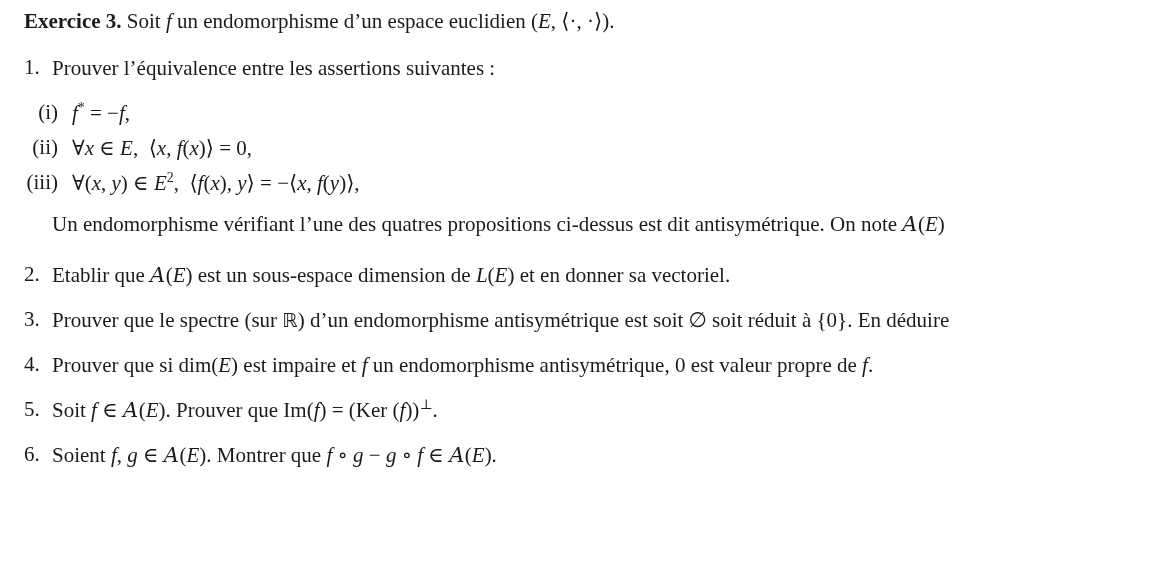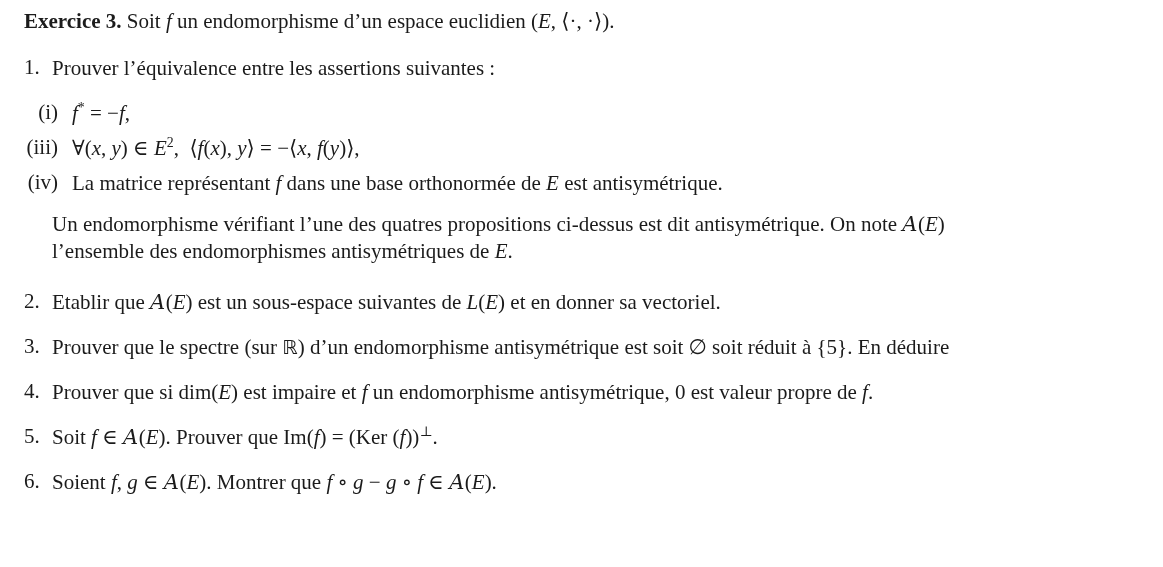--- a/index.html
+++ b/index.html
@@ -49,47 +49,46 @@
           <div class="tline"><span>Prouver l’équivalence entre les assertions suivantes :</span></div>
         </div>
       </div>
       <div class="blk b-sub">
         <span class="lbl lbl-sub">(i)</span>
         <div class="body">
           <div class="tline"><span class="it">f</span><span class="sup">*</span><span>&nbsp;= −</span><span class="it">f</span><span>,</span></div>
         </div>
       </div>
       <div class="blk b-sub">
+        <span class="lbl lbl-sub">(ii)</span>
+        <div class="body">
+          <div class="tline"><span>∀</span><span class="it">x</span><span> ∈ </span><span class="it">E</span><span>,&nbsp; ⟨</span><span class="it">x</span><span>, </span><span class="it">f</span><span>(</span><span class="it">x</span><span>)⟩ = 0,</span></div>
+        </div>
+      </div>
+      <div class="blk b-sub">
         <span class="lbl lbl-sub">(iii)</span>
         <div class="body">
           <div class="tline"><span>∀(</span><span class="it">x</span><span>, </span><span class="it">y</span><span>) ∈ </span><span class="it">E</span><span class="sup">2</span><span>,&nbsp; ⟨</span><span class="it">f</span><span>(</span><span class="it">x</span><span>), </span><span class="it">y</span><span>⟩ = −⟨</span><span class="it">x</span><span>, </span><span class="it">f</span><span>(</span><span class="it">y</span><span>)⟩,</span></div>
         </div>
       </div>
-      <div class="blk b-sub">
-        <span class="lbl lbl-sub">(iv)</span>
-        <div class="body">
-          <div class="tline"><span>La matrice représentant </span><span class="it">f</span><span> dans une base orthonormée de </span><span class="it">E</span><span> est antisymétrique.</span></div>
-        </div>
-      </div>
       <div class="blk b-para">
         <div class="body">
           <div class="tline"><span>Un endomorphisme vérifiant l’une des quatres propositions ci-dessus est dit antisymétrique. On note </span><span class="cal">A</span><span>(</span><span class="it">E</span><span>)</span></div>
-          <div class="tline"><span>l’ensemble des endomorphismes antisymétriques de </span><span class="it">E</span><span>.</span></div>
         </div>
       </div>
       <div class="blk b-enum">
         <span class="lbl lbl-enum">2.</span>
         <div class="body">
-          <div class="tline"><span>Etablir que </span><span class="cal">A</span><span>(</span><span class="it">E</span><span>) est un sous-espace suivantes de </span><span class="it">L</span><span>(</span><span class="it">E</span><span>) et en donner sa vectoriel.</span></div>
+          <div class="tline"><span>Etablir que </span><span class="cal">A</span><span>(</span><span class="it">E</span><span>) est un sous-espace dimension de </span><span class="it">L</span><span>(</span><span class="it">E</span><span>) et en donner sa vectoriel.</span></div>
         </div>
       </div>
       <div class="blk b-enum">
         <span class="lbl lbl-enum">3.</span>
         <div class="body">
-          <div class="tline"><span>Prouver que le spectre (sur </span><span class="bb">ℝ</span><span>) d’un endomorphisme antisymétrique est soit ∅ soit réduit à {5}. En déduire</span></div>
+          <div class="tline"><span>Prouver que le spectre (sur </span><span class="bb">ℝ</span><span>) d’un endomorphisme antisymétrique est soit ∅ soit réduit à {0}. En déduire</span></div>
         </div>
       </div>
       <div class="blk b-enum">
         <span class="lbl lbl-enum">4.</span>
         <div class="body">
           <div class="tline"><span>Prouver que si dim(</span><span class="it">E</span><span>) est impaire et </span><span class="it">f</span><span> un endomorphisme antisymétrique, 0 est valeur propre de </span><span class="it">f</span><span>.</span></div>
         </div>
       </div>
       <div class="blk b-enum">
         <span class="lbl lbl-enum">5.</span>

